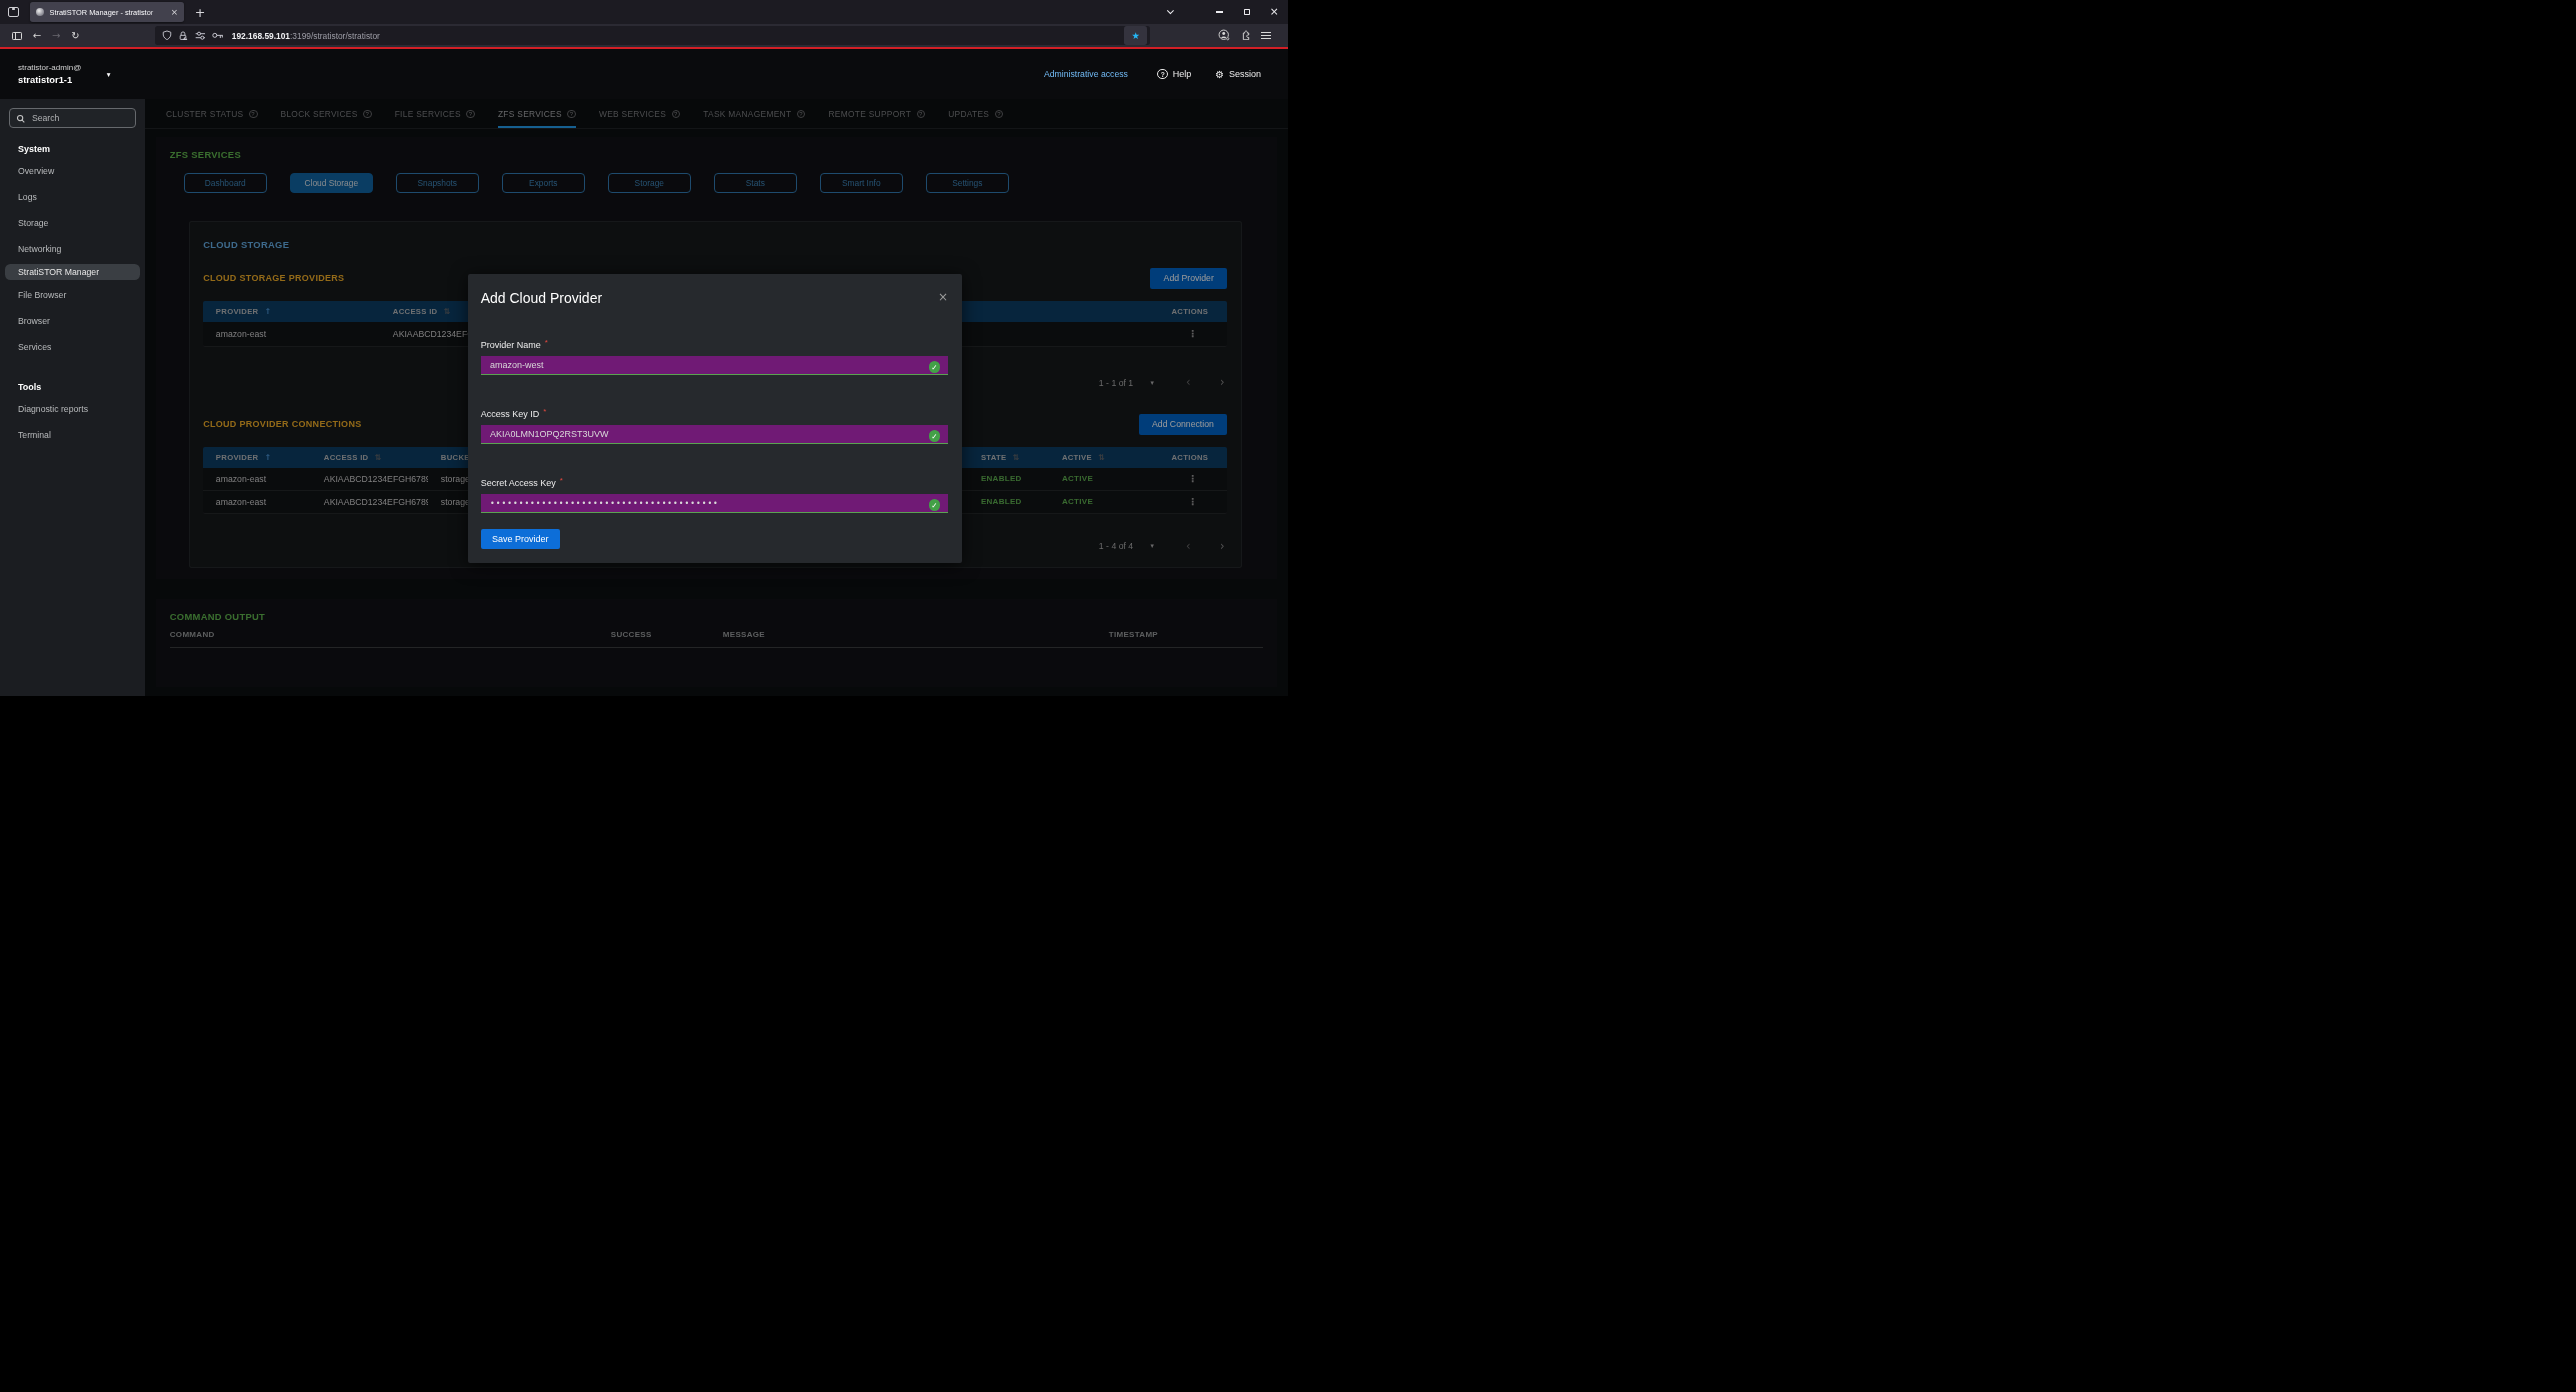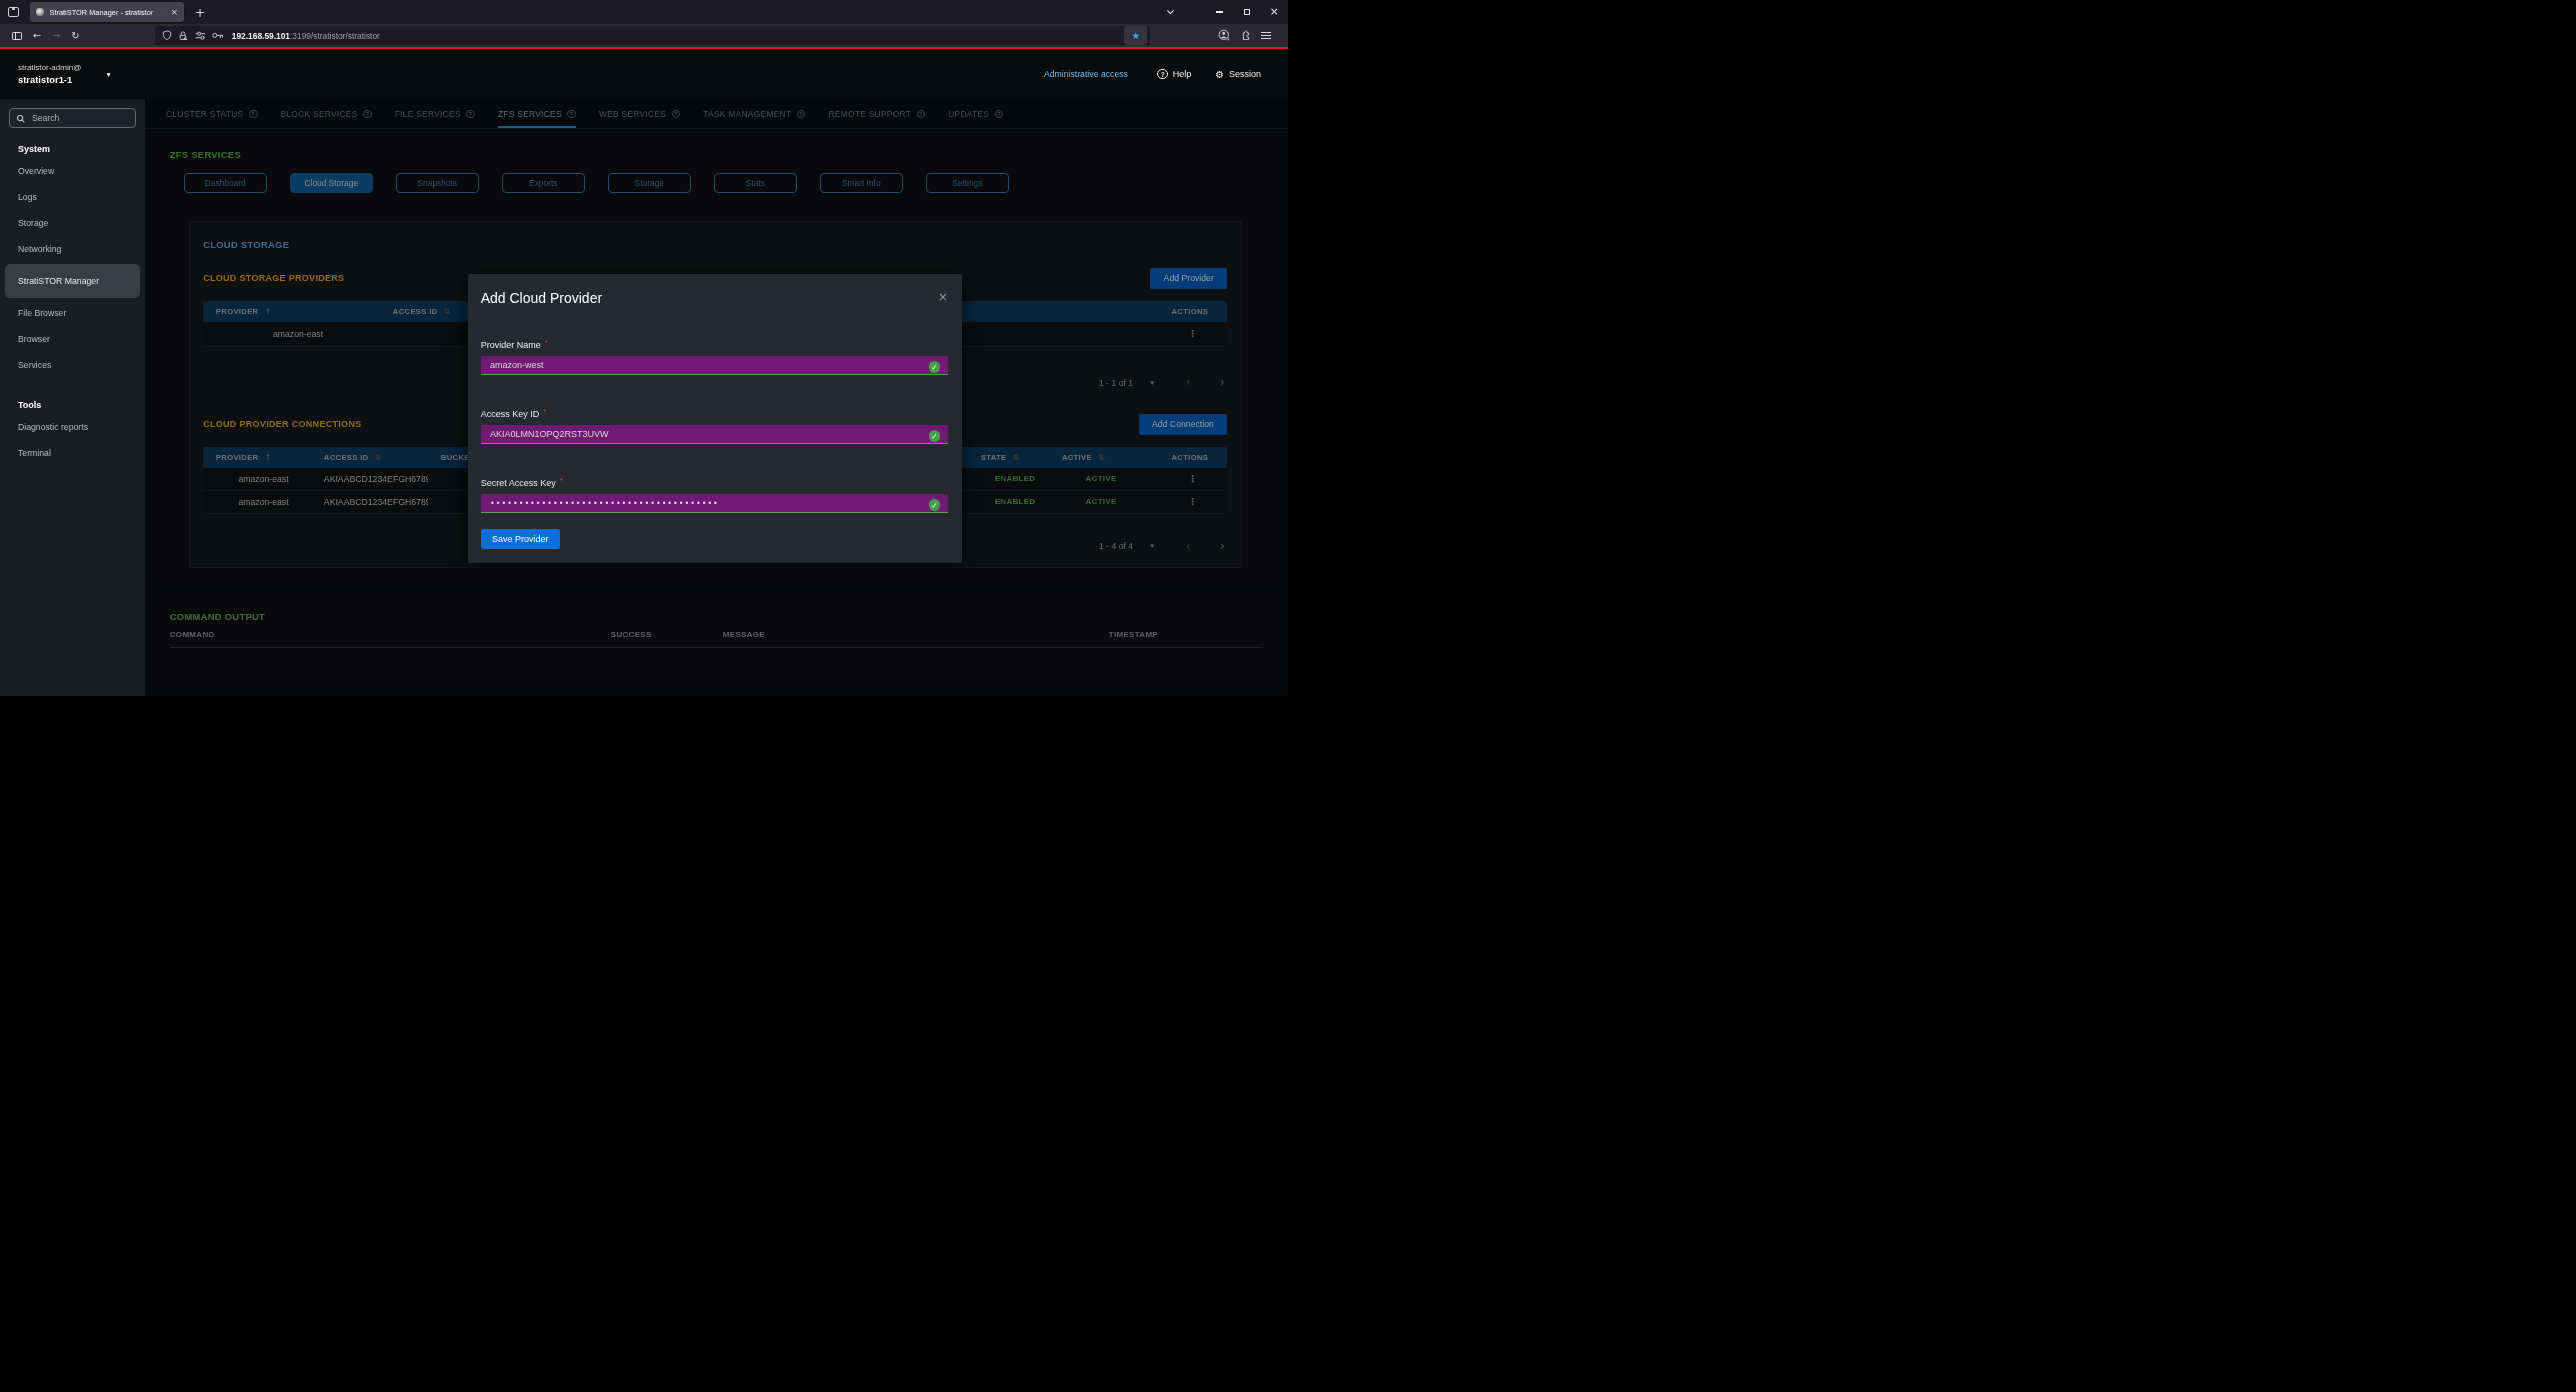--- a/index.html
+++ b/index.html
@@ -65,21 +65,21 @@
   .main { display:flex; height:598px; }
   .sidebar { width:145px; background:#1b1d21; flex:0 0 145px; }
   .searchwrap { margin:9.4px 9.4px 0; position:relative; }
   .searchwrap svg { position:absolute; left:6.7px; top:5.4px; }
   .search { width:100%; height:20px; background:#202327; border:0.7px solid #66696d; border-radius:4px;
     color:#cccccc; font-size:8.7px; padding:0 5.4px 0 21.5px; outline:none; }
   .search::placeholder { color:#b0b2b4; }
   .navgroup { margin-top:16px; }
   .grouptitle { padding-left:18px; font-size:9px; font-weight:bold; color:#fff; margin-bottom:4px; }
   .nav-item { height:26px; display:flex; align-items:center; padding-left:18px; color:#b9bbbd; font-size:8.7px; }
-  .nav-item.active { background:#3a3e43; border-radius:5.4px; margin:2px 5.4px; height:34px; padding-left:12.7px; color:#e8e8e8; }
+  .nav-item.active { background:#3a3e43; border-radius:5.4px; margin:2px 5.4px; height:16px; padding-left:12.7px; color:#e8e8e8; }
   .navgroup.tools { margin-top:21.5px; }
 
   
   .app { flex:1; position:relative; background:#0d0f11; overflow:hidden; }
   .navtabs { display:flex; gap:23px; padding-left:21px; border-bottom:0.7px solid #202327; }
   .apptab { display:flex; align-items:center; gap:5.4px; padding:10px 0 6.7px; border-bottom:2.7px solid transparent;
     font-size:8.4px; color:#7e8083; letter-spacing:0.3px; }
   .apptab.active { color:#a8abad; border-bottom-color:#26a0f2; }
   .qsmall { width:8.7px; height:8.7px; border:0.8px solid #6a6c6f; border-radius:50%; color:#8a8c8f;
     font-size:6px; display:flex; align-items:center; justify-content:center; flex:0 0 8.7px; }
@@ -97,21 +97,21 @@
   .sec-row { display:flex; justify-content:space-between; align-items:center; margin-top:17.4px; }
   .sec-row.second { margin-top:25.5px; }
   .gold { color:#f5b129; font-size:9px; font-weight:bold; letter-spacing:0.3px; }
   .addbtn { height:21px; padding:0 13.4px; background:#0066cc; border:none; border-radius:2px;
     color:#fff; font-size:8.7px; font-family:inherit; }
 
   .tbl { margin-top:12px; }
   .thead { display:grid; height:21px; align-items:center; background:#0d3f67; color:#b9bbbd;
     font-size:7.7px; font-weight:bold; letter-spacing:0.3px; border-radius:2px 2px 0 0; }
   .trow { display:grid; align-items:center; background:#121417; color:#d2d2d2; font-size:8.7px;
-    border-bottom:0.7px solid #26282b;text-align:center; }
+    border-bottom:0.7px solid #26282b; }
   .trow:last-child { border-radius:0 0 2px 2px; }
   .prov-grid { grid-template-columns:177px 1fr 87px; }
   .prov-grid.trow { height:25.5px; }
   .conn-grid { grid-template-columns:108px 117px 1fr 81px 91px 87px; }
   .conn-grid.trow { height:23px; }
   .cell { padding-left:12.7px; white-space:nowrap; overflow:hidden; }
   .cell.hright { display:flex; justify-content:flex-end; padding-right:19px; }
   .cell.kcell { display:flex; justify-content:flex-end; padding-right:29.5px; }
   .sort { margin-left:6px; font-size:8px; }
   .asc { color:#4b96d8; }

